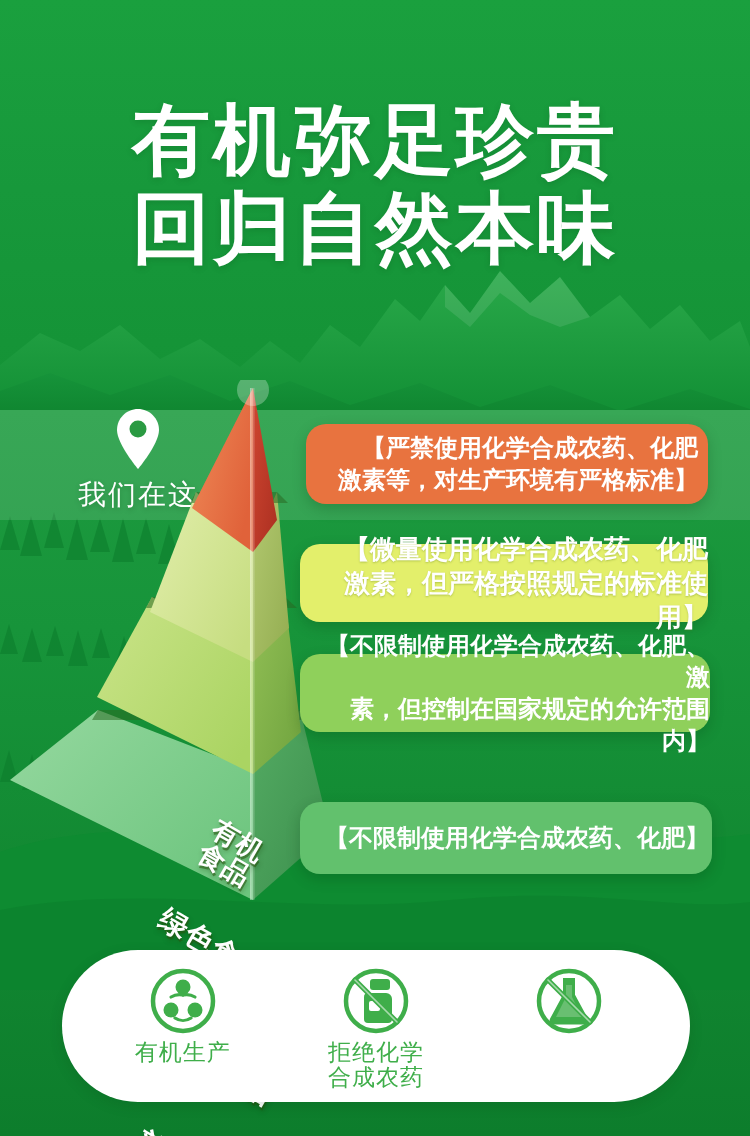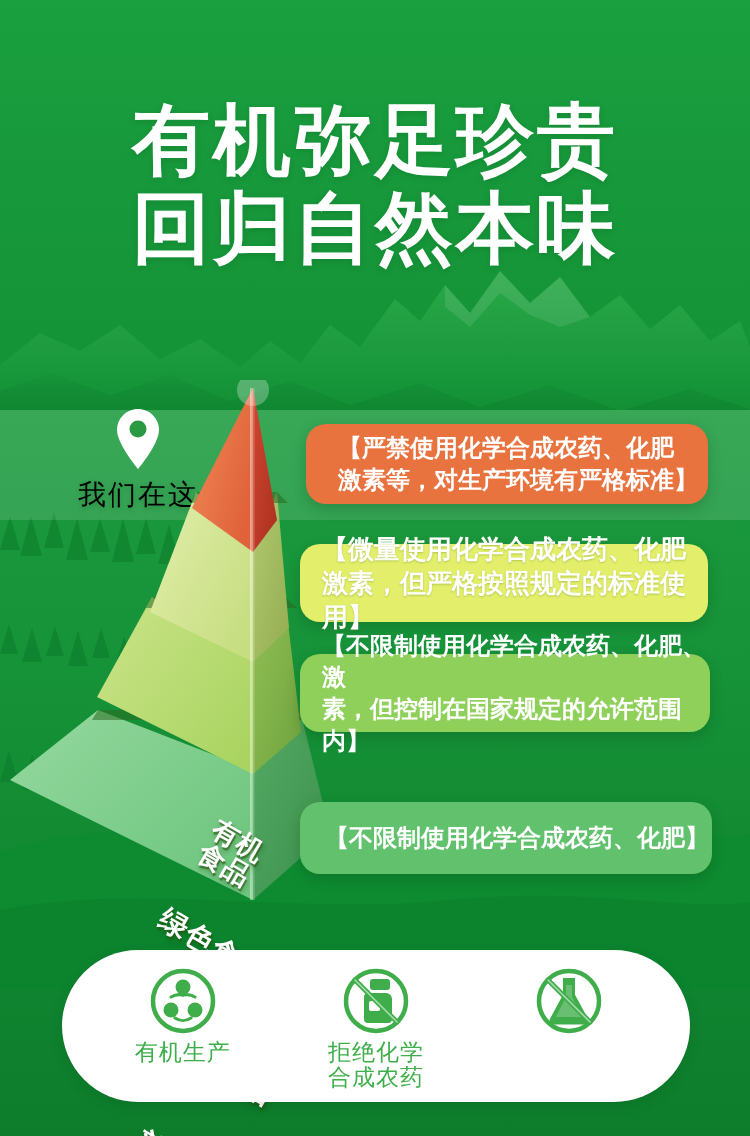--- a/index.html
+++ b/index.html
@@ -40,21 +40,21 @@
     line-height:88px;
     letter-spacing:3px;
     text-shadow:0 2px 6px rgba(0,60,15,.18);
   }
   .headline .l2 { display:block; }
 
   
   .here { position:absolute; left:58px; top:408px; width:160px; text-align:center; }
   .here .pin { display:block; margin:0 auto 6px; }
   .here .lbl {
-    color:#000000; font-size:28px; font-weight:500; letter-spacing:2px;
+    color:#ffffff; font-size:28px; font-weight:500; letter-spacing:2px;
     text-shadow:0 2px 5px rgba(0,50,10,.25);
   }
 
   
   #pyramid { position:absolute; left:0; top:380px; width:540px; height:530px; }
 
   .tier-label {
     position:absolute;
     color:#fff;
     font-weight:bold;
@@ -69,21 +69,21 @@
   .tl-2 { left:128px; top:552px; width:170px; font-size:29px; transform:rotate(30deg); letter-spacing:1px; }
   .tl-3 { left:96px;  top:663px; width:215px; font-size:30px; transform:rotate(30deg); letter-spacing:1px; }
   .tl-4 { left:88px;  top:775px; width:205px; font-size:30px; transform:rotate(30deg); letter-spacing:1px; }
 
   
   .callout {
     position:absolute;
     border-radius:20px;
     color:#fff;
     font-weight:bold;
-    text-align:left;
+    text-align:right;
     display:flex; align-items:center; justify-content:center;
     box-shadow:0 5px 14px rgba(0,50,12,.22);
     white-space:pre-line;
     line-height:1.32;
     padding-left:22px;
   }
   .c1 { left:306px; top:424px; width:402px; height:80px;  background:#e8733f; font-size:24px; }
   .c2 { left:300px; top:544px; width:408px; height:78px;  background:#e3ef6b; color:#fff; font-size:26px;
         text-shadow:0 1px 2px rgba(90,120,20,.35); }
   .c3 { left:300px; top:654px; width:410px; height:78px;  background:#8fd05b; font-size:24px; }

